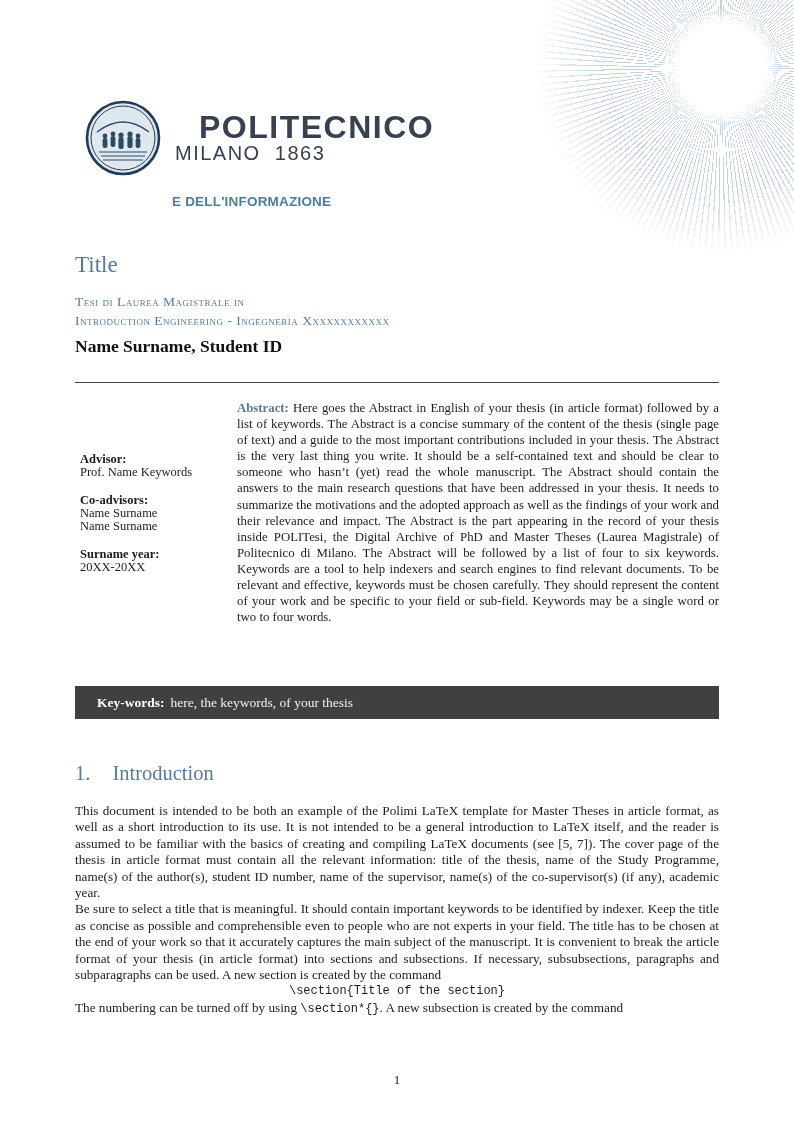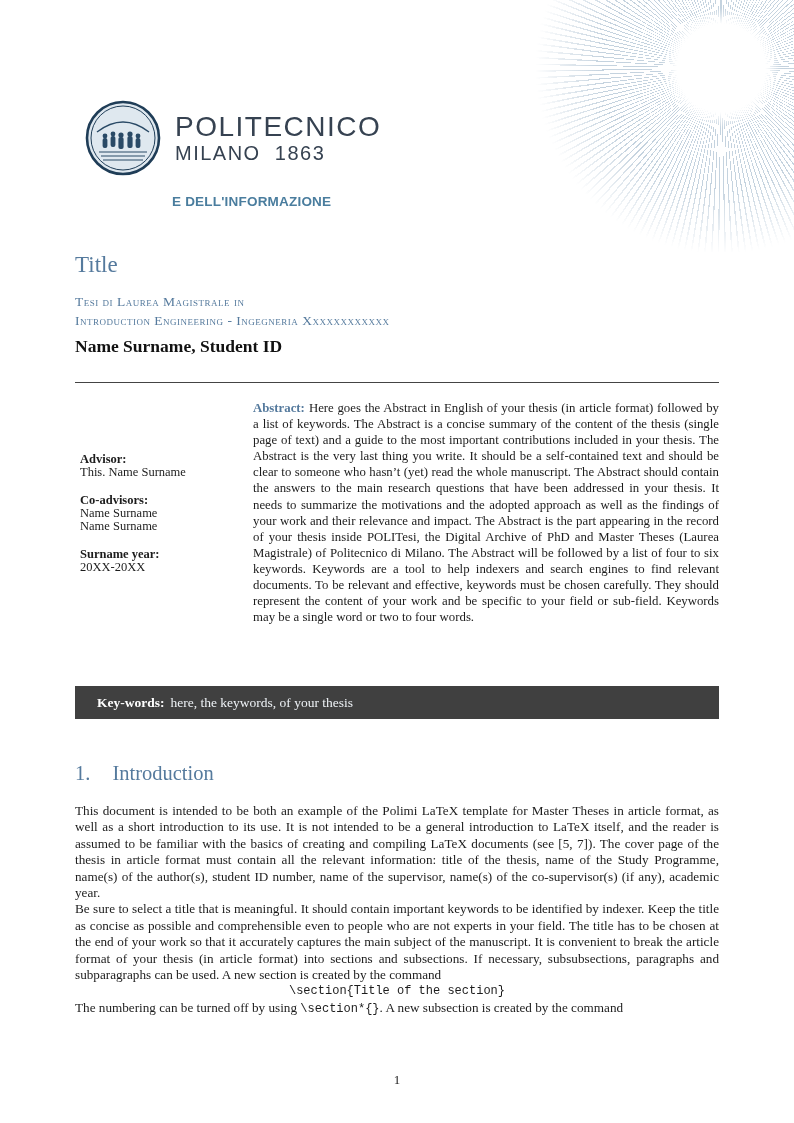--- a/index.html
+++ b/index.html
@@ -31,21 +31,21 @@
       rgba(255,255,255,0) 60px,
       rgba(255,255,255,0) 120px,
       #ffffff 186px);
   }
 
   
   .header { position: absolute; top: 100px; left: 85px; }
   .logo-row { display: flex; align-items: center; }
   .seal { width: 76px; height: 76px; flex: 0 0 76px; }
   .brand { margin-left: 14px; color: #364251; font-family: "Liberation Sans", sans-serif; }
-  .brand-1 { font-size: 28px; font-weight: normal; letter-spacing: 1.5px; line-height: 30px; }
+  .brand-1 { font-size: 32px; font-weight: bold; letter-spacing: 1.5px; line-height: 30px; margin-left: 24px; }
   .brand-2 { font-size: 20px; font-weight: normal; letter-spacing: 1.5px; line-height: 22px; white-space: pre; }
   .school {
     margin-top: 17px; margin-left: 87px;
     font-family: "Liberation Sans", sans-serif;
     font-weight: bold; font-size: 13.5px; line-height: 18px;
     color: #4a7d9e; letter-spacing: 0.2px;
   }
 
   
   .title { position: absolute; top: 252px; left: 75px; font-size: 23px; color: #557a9d; }
@@ -57,21 +57,21 @@
   .author { position: absolute; top: 336px; left: 75px; font-size: 17.5px; font-weight: bold; color: #111; }
   .rule { position: absolute; top: 382px; left: 75px; width: 644px; border: none; border-top: 1.2px solid #444; margin: 0; }
 
   
   .cols { position: absolute; top: 400px; left: 75px; width: 644px; display: flex; }
   .meta { width: 152px; padding-top: 52px; font-size: 12.5px; box-sizing: border-box; padding-left: 5px; }
   .meta-group { margin-top: 13px; }
   .meta-group:first-child { margin-top: 0; }
   .meta-label { font-weight: bold; line-height: 14px; }
   .meta-value { line-height: 13.5px; }
-  .abstract-col { flex: 1; margin-left: 26px; font-size: 12.8px; line-height: 16.1px; text-align: justify; }
+  .abstract-col { flex: 1; margin-left: 10px; font-size: 12.8px; line-height: 16.1px; text-align: justify; }
   .abs-label { font-weight: bold; color: #557a9d; margin-right: 4px; }
 
   
   .keywords {
     position: absolute; top: 686px; left: 75px; width: 644px; height: 33px;
     background: #404040; color: #ffffff;
     display: flex; align-items: center;
     padding-left: 22px; box-sizing: border-box;
     font-size: 13.5px;
   }
@@ -141,21 +141,21 @@
   </div>
 
   <div class="author">Name Surname, Student ID</div>
 
   <hr class="rule">
 
   <div class="cols">
     <aside class="meta">
       <div class="meta-group">
         <div class="meta-label">Advisor:</div>
-        <div class="meta-value">This. Name Surname</div>
+        <div class="meta-value">Prof. Name Keywords</div>
       </div>
       <div class="meta-group">
         <div class="meta-label">Co-advisors:</div>
         <div class="meta-value">Name Surname</div>
         <div class="meta-value">Name Surname</div>
       </div>
       <div class="meta-group">
         <div class="meta-label">Surname year:</div>
         <div class="meta-value">20XX-20XX</div>
       </div>

